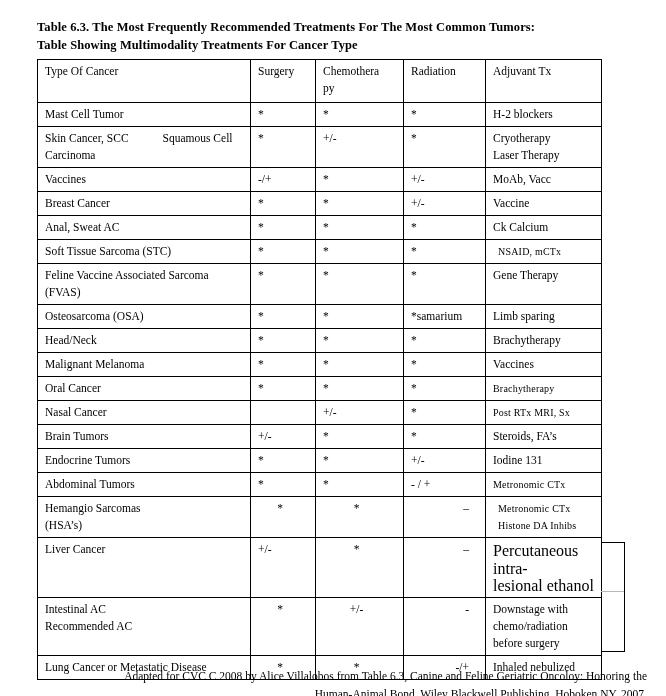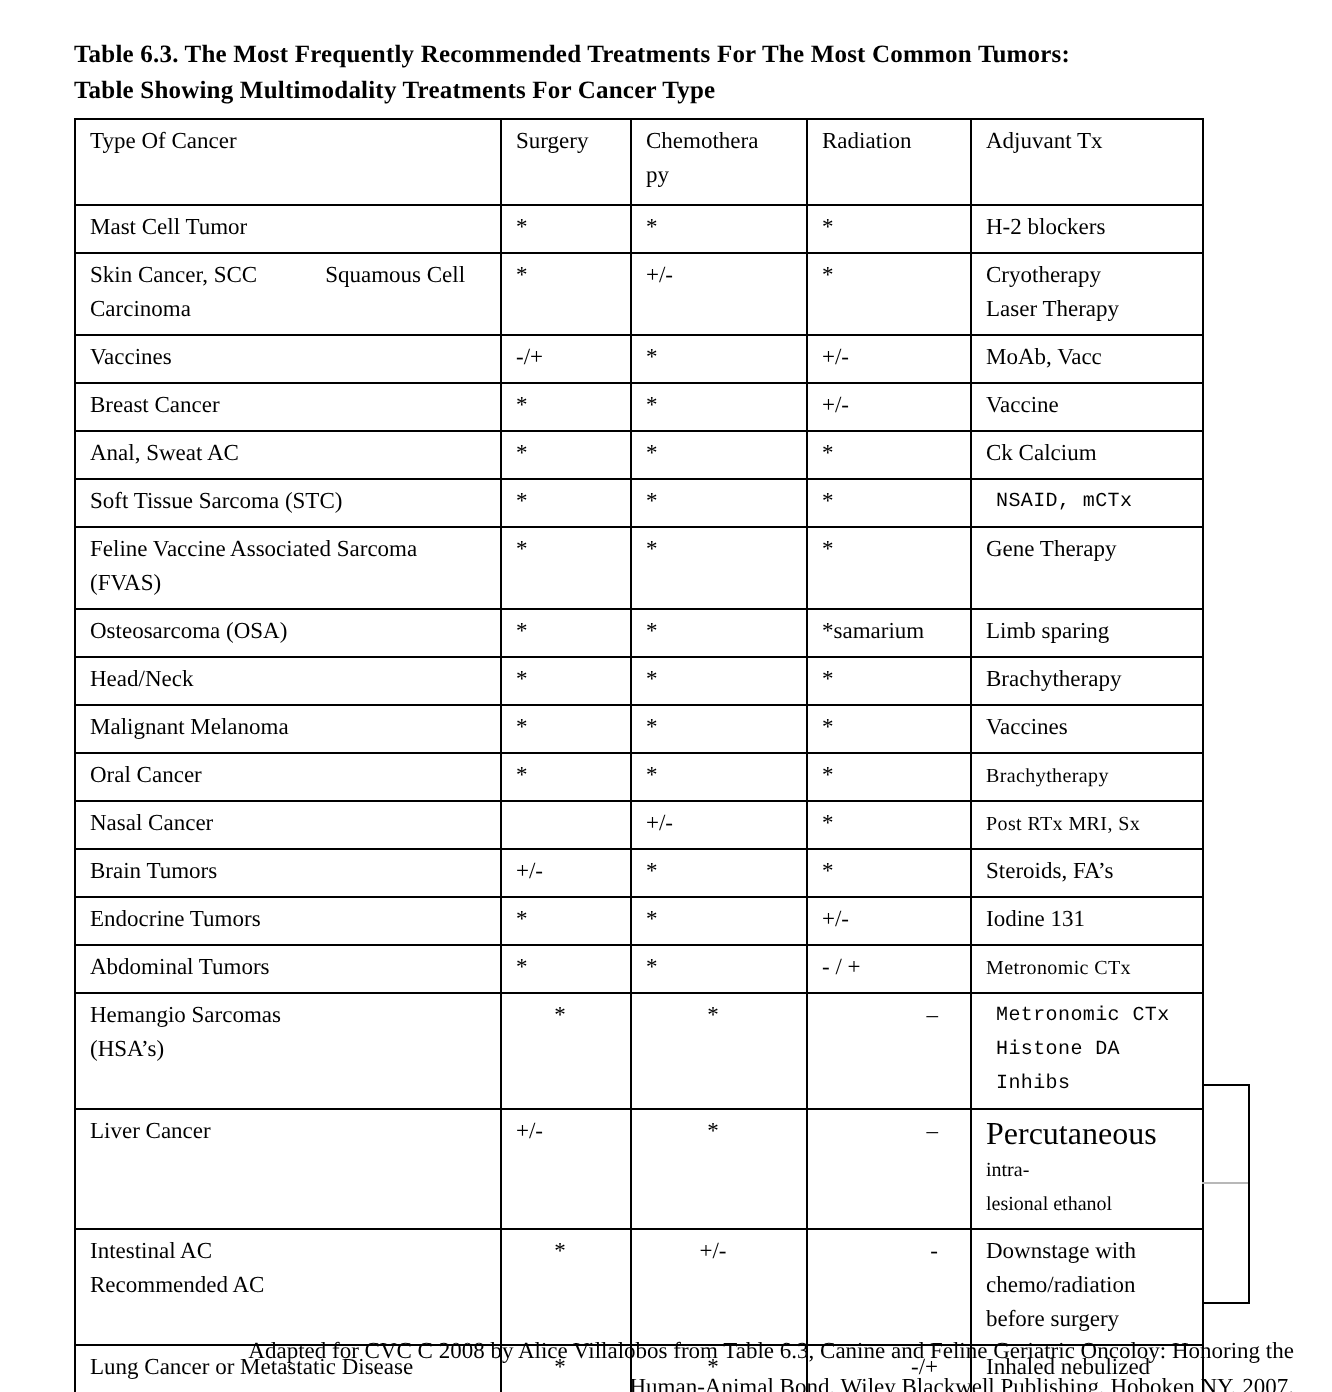--- a/index.html
+++ b/index.html
@@ -63,23 +63,23 @@
     height: 36px;
   }
   thead th.h-type { padding-left: 7px; }
 
   td.mark { text-align: left; padding-left: 8px; }
   td.mark.ctr { text-align: center; padding-left: 0; }
   td.mark.rt  { text-align: right; padding-right: 16px; }
 
   
   .sm      { font-size: 10px; letter-spacing: 0.2px; }
-  .sm-ind  { font-size: 10px; letter-spacing: 0.2px; display:block; padding-left: 5px; font-family: Liberation Mono, monospace;}
+  .sm-ind  { font-size: 10px; letter-spacing: 0.2px; display:block; padding-left: 5px;}
   .big     { font-size: 16px; line-height: 19px; display: block; }
-  .tiny    { font-size: 10px; display: block; }
+  .tiny    { font-size: 16px; display: block; }
   .blk     { display: block; }
   .gap     { display: inline-block; width: 34px; }
 
   
   .extra-col {
     position: absolute;
     left: 601px;
     top: 542px;
     width: 24px;
     height: 110px;

